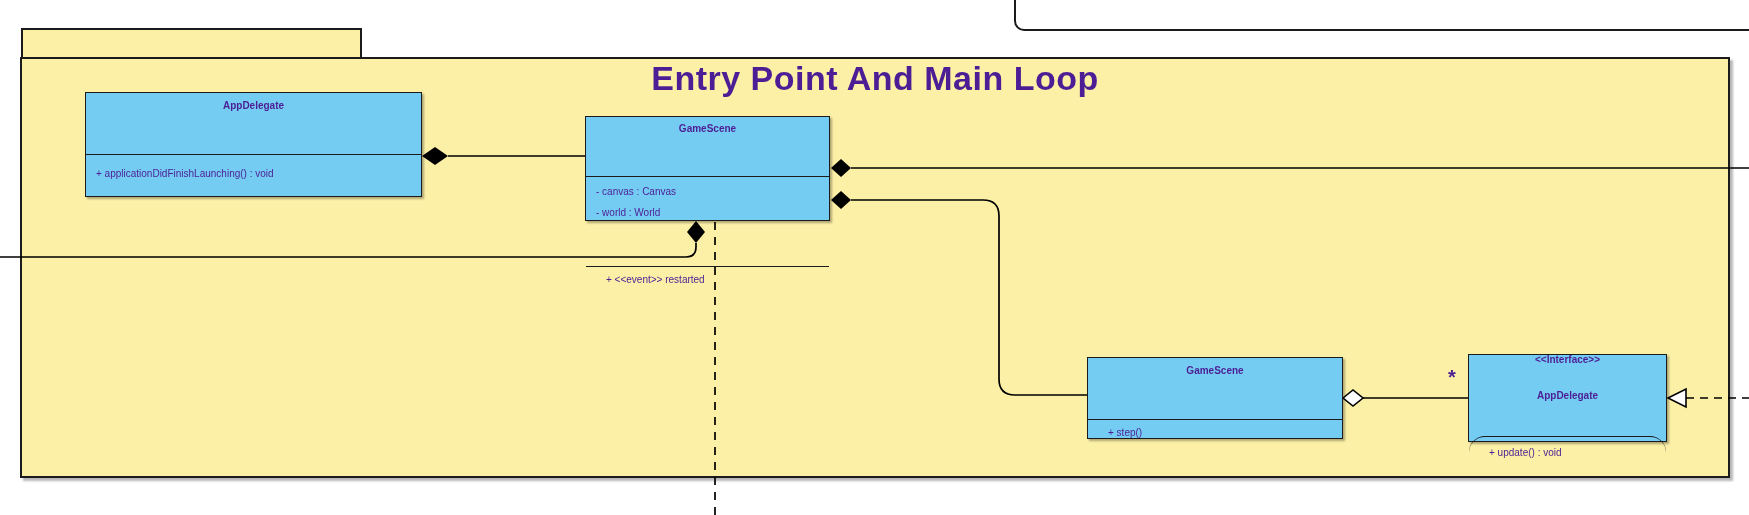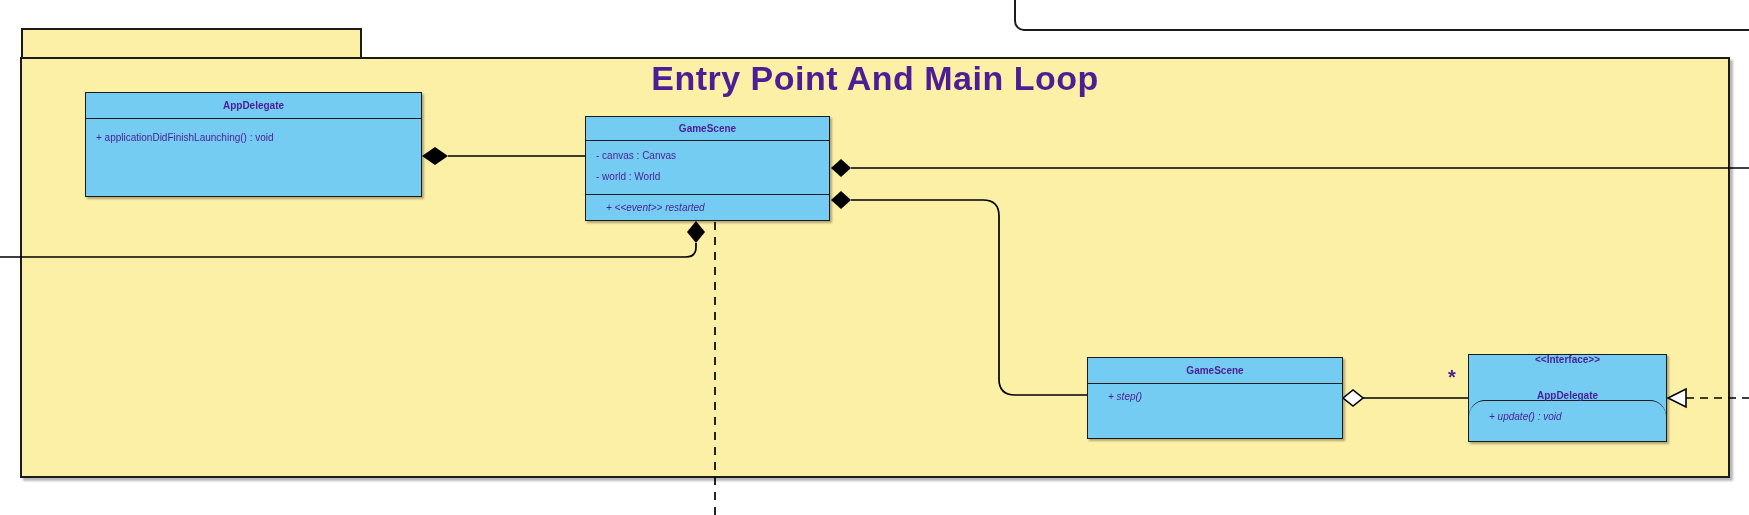--- a/index.html
+++ b/index.html
@@ -40,23 +40,24 @@
     font-size:10px;line-height:21px;
   }
   .uml-class .name{
     font-weight:bold;text-align:center;
     display:flex;flex-direction:column;align-items:center;justify-content:center;
     box-sizing:border-box;
   }
   .uml-class .compartment{
     border-top:1.6px solid #1b1b1b;box-sizing:border-box;
     padding:3px 0 0 10px;
+    margin-top:36px;
   }
   .uml-class .member{white-space:nowrap;}
-  .compartment.centered{display:flex;align-items:center;padding-top:0;font-style:italic;}
+  .compartment.centered{display:flex;align-items:center;padding-top:0;}
   #cls-appdelegate{left:85px;top:92px;width:337px;height:105px;}
   #cls-appdelegate .name{height:25px;}
   #cls-appdelegate .compartment{height:78px;padding-top:8px;}
   #cls-gamescene{left:585px;top:116px;width:245px;height:105px;}
   #cls-gamescene .name{height:23px;}
   #cls-gamescene .c-attrs{height:54px;padding-top:4px;}
   #cls-gamescene .c-ops{height:26px;}
   #cls-gameloop{left:1087px;top:357px;width:256px;height:82px;}
   #cls-gameloop .name{height:25px;}
   #cls-gameloop .c-attrs{height:29px;}

